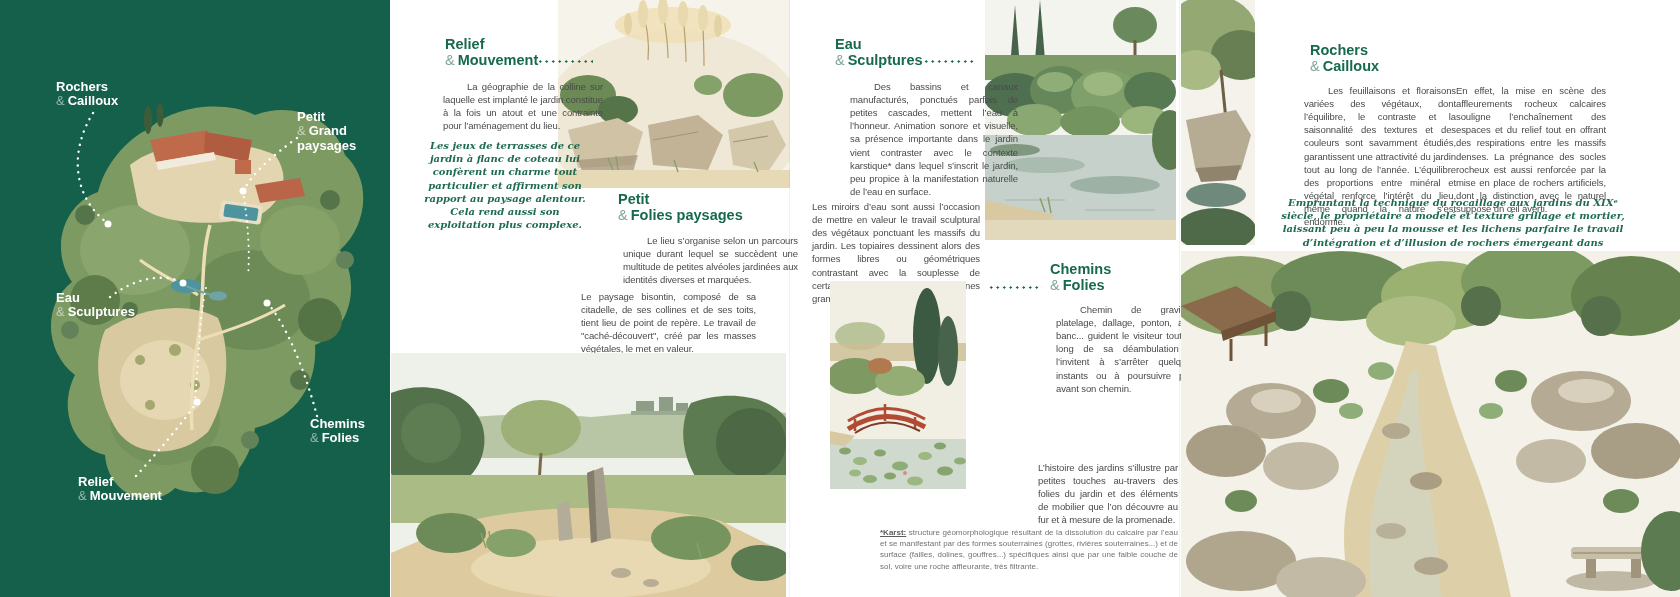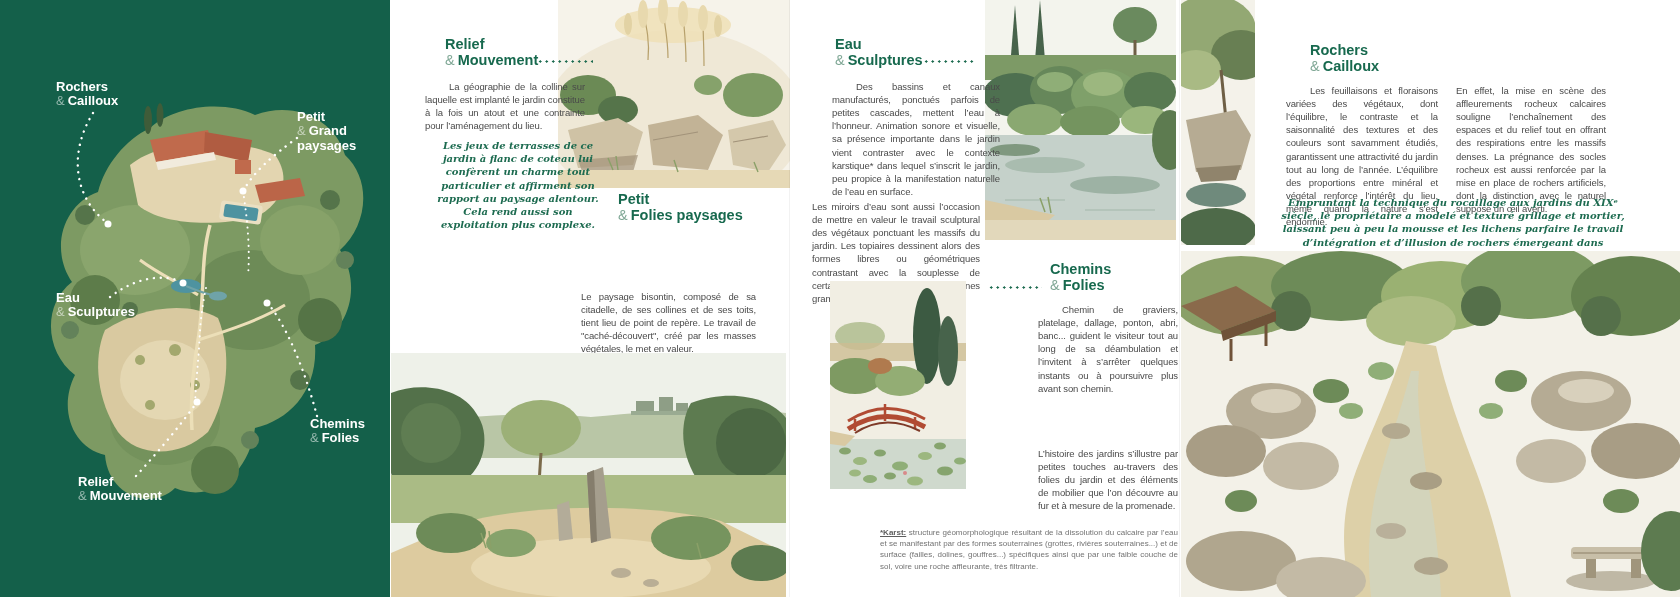--- a/index.html
+++ b/index.html
@@ -32,47 +32,47 @@
 
   
   .sec-head{position:absolute;font-size:14.5px;font-weight:bold;color:#17694e;line-height:1.08;}
   .sec-head .l1,.sec-head .l2{display:block;}
   .sec-head .amp{color:#7fa795;font-weight:normal;margin-right:3px;}
   .dotline{position:absolute;height:3px;
      background-image:radial-gradient(circle,#1d6b50 1.1px,transparent 1.3px);
      background-size:6.5px 3px;background-repeat:repeat-x;background-position:left center;}
   .body-col{position:absolute;font-size:9.5px;line-height:1.38;color:#4a4a4a;
      text-align:justify;letter-spacing:-0.1px;}
-  .indent{text-indent:24px;}
+  .indent{text-indent:24px;margin-left:18px;}
   .quote{position:absolute;font-family:"DejaVu Serif",serif;font-style:italic;font-weight:bold;
      font-size:10px;line-height:1.32;color:#1d6b50;text-align:center;}
   .footnote{position:absolute;left:880px;top:527px;width:298px;font-size:8px;line-height:1.4;
      color:#737373;text-align:justify;}
   .footnote .fl{font-weight:bold;color:#5d5d5d;text-decoration:underline;}
 
   .p-relief-h{left:445px;top:37px;}
   .dots-relief{left:537px;top:60px;width:56px;}
   .p-relief-p1{left:425px;top:80px;width:160px;}
-  .p-relief-q{left:419px;top:139px;width:172px;margin-left:13px;}
+  .p-relief-q{left:419px;top:139px;width:172px;}
   .p-relief-p2{left:425px;top:212px;width:160px;}
 
   .p-petit-h{left:618px;top:192px;}
   .p-petit-p1{left:605px;top:234px;width:175px;}
   .p-petit-p2{left:570px;top:290px;width:175px;margin-left:11px;}
 
   .p-eau-h{left:835px;top:37px;}
   .dots-eau{left:923px;top:60px;width:52px;}
   .p-eau-p1{left:832px;top:80px;width:168px;}
   .p-eau-p2{left:812px;top:200px;width:168px;}
 
   .p-chem-h{left:1050px;top:262px;}
   .dots-chem{left:988px;top:286px;width:54px;}
   .p-chem-p1{left:1038px;top:303px;width:140px;}
   .p-chem-q{left:1028px;top:367px;width:154px;}
-  .p-chem-p2{left:1038px;top:447px;width:140px;}
+  .p-chem-p2{left:1038px;top:461px;width:140px;}
 
   .p-roch-h{left:1310px;top:43px;}
   .p-roch-c1{left:1286px;top:84px;width:152px;}
   .p-roch-c2{left:1456px;top:84px;width:150px;}
   .p-roch-q{left:1280px;top:196px;width:346px;}
 </style>
 </head>
 <body>
 
 <div class="page">
@@ -197,20 +197,21 @@
     <span class="l2"><span class="amp">&amp;</span><span>Mouvement</span></span>
   </div>
   <div class="dotline dots-relief"></div>
   <div class="body-col indent p-relief-p1">La géographie de la colline sur laquelle est implanté le jardin constitue à la fois un atout et une contrainte pour l’aménagement du lieu.</div>
   <div class="quote p-relief-q">Les jeux de terrasses de ce jardin à flanc de coteau lui confèrent un charme tout particulier et affirment son rapport au paysage alentour. Cela rend aussi son exploitation plus complexe.</div>
 
   <div class="sec-head p-petit-h">
     <span class="l1">Petit</span>
     <span class="l2"><span class="amp">&amp;</span><span>Folies paysages</span></span>
   </div>
+  <div class="body-col indent p-petit-p1">Le lieu s’organise selon un parcours unique durant lequel se succèdent une multitude de petites alvéoles jardinées aux identités diverses et marquées.</div>
   <div class="body-col p-petit-p2">Le paysage bisontin, composé de sa citadelle, de ses collines et de ses toits, tient lieu de point de repère. Le travail de "caché-découvert", créé par les masses végétales, le met en valeur.</div>
 
   <div class="illu illu-garden">
     <svg viewBox="0 0 395 244" preserveAspectRatio="none">
       <rect width="395" height="244" fill="#eef1e9"></rect>
       <path d="M0,78 C60,62 130,58 200,64 C260,58 330,52 395,60 L395,105 L0,105 Z" fill="#b9c6a6"></path>
       <rect x="245" y="48" width="18" height="12" fill="#8e9e86"></rect>
         <rect x="268" y="44" width="14" height="16" fill="#8e9e86"></rect>
       <rect x="285" y="50" width="12" height="10" fill="#8e9e86"></rect>
         <rect x="240" y="58" width="60" height="4" fill="#9aab92"></rect>

